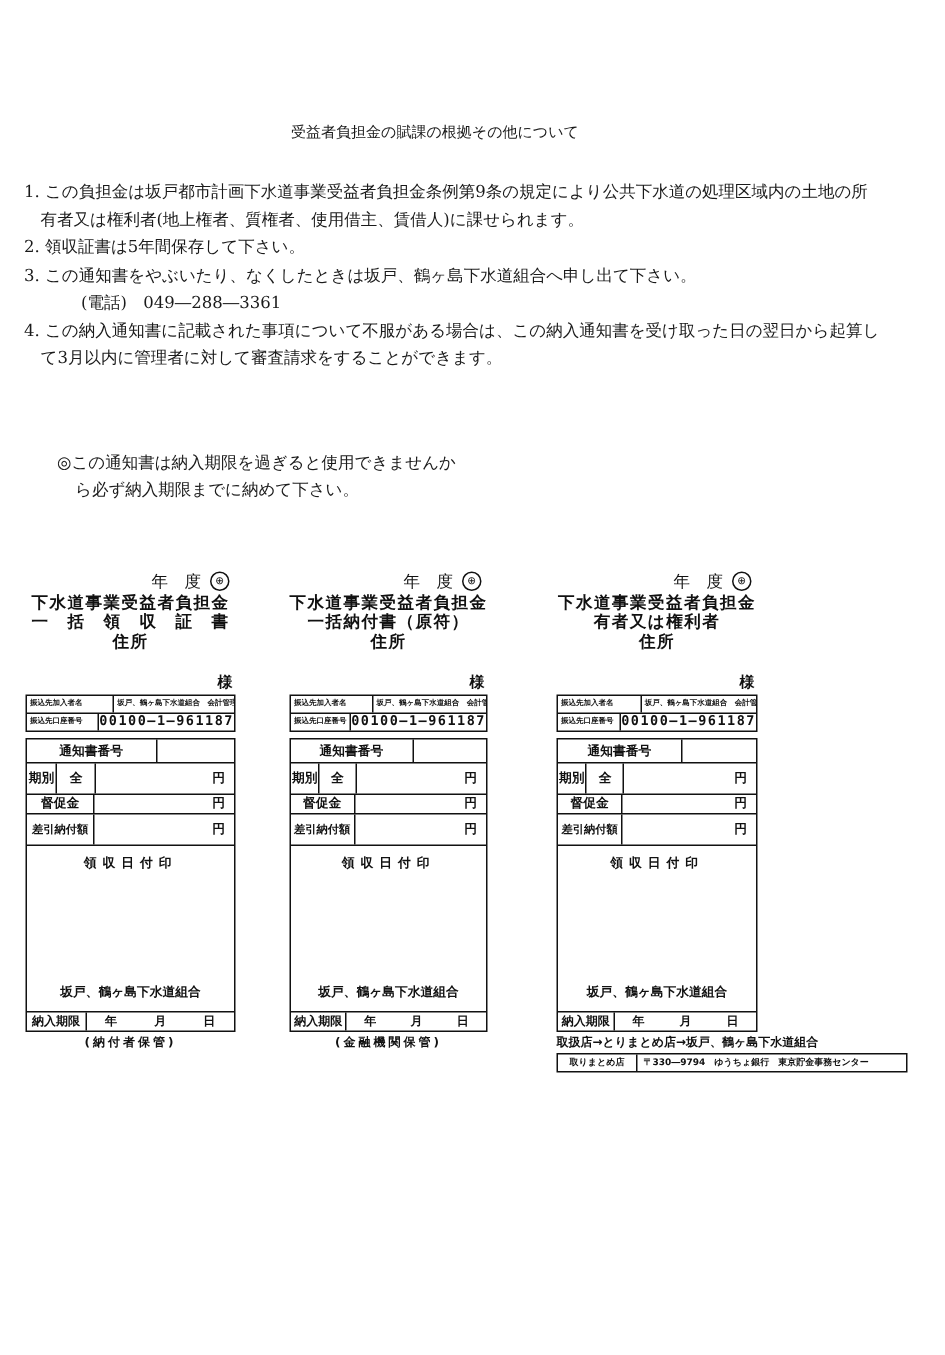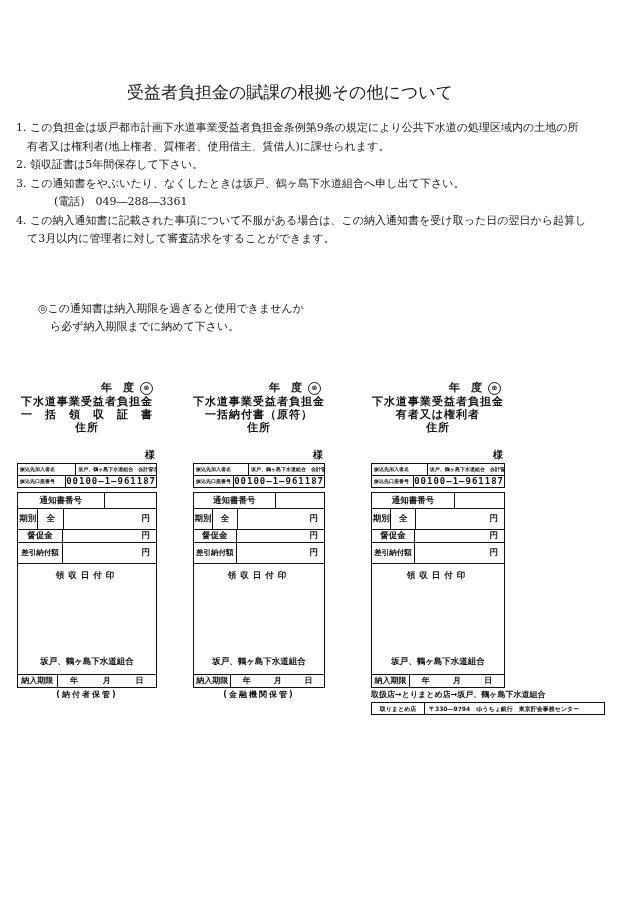--- a/index.html
+++ b/index.html
@@ -1,28 +1,28 @@
 <!DOCTYPE html>
 <html><head>
 <meta charset="utf-8">
 <style>
   html, body { margin:0; padding:0; background:#ffffff; }
   body { width:630px; height:903px; position:relative; overflow:hidden;
          font-family:"DejaVu Serif","Liberation Serif",serif; color:#1a1a1a; }
-  .title { position:absolute; top:81px; left:0; width:580px; text-align:center; font-size:17px; }
+  .title { position:absolute; top:81px; left:0; width:580px; text-align:center; font-size:10px; }
   .notes { position:absolute; top:119px; left:16px; width:605px; font-size:11px; line-height:18.5px; }
   .note { margin:0; }
   .indent { padding-left:11px; }
   .phone { padding-left:38px; }
   .warn { position:absolute; top:300px; left:38px; font-size:11px; line-height:18px; }
   .warn .l2 { padding-left:12px; }
 
   .form { position:absolute; font-family:"DejaVu Sans","Liberation Sans",sans-serif; color:#111; }
   .fhead { text-align:center; font-weight:bold; font-size:11px; line-height:13px; letter-spacing:1px; }
-  .fy { text-align:right; padding-right:4px; font-weight:bold; font-size:11px; }
+  .fy { text-align:right; padding-right:4px; font-weight:normal; font-size:11px; }
   .circ { display:inline-block; width:11px; height:11px; border:1.5px solid #111; border-radius:50%; font-size:7px; line-height:11px; text-align:center; vertical-align:middle; margin-left:6px; }
   .sama { text-align:right; font-size:10px; font-weight:bold; margin-top:14px; padding-right:2px; }
   .codebox { border:1.5px solid #111; margin-top:1px; }
   .crow { display:flex; border-bottom:1px solid #111; height:11px; font-size:5px; line-height:11px;justify-content:space-between; }
   .crow:last-child { border-bottom:none; }
   .crow .k { width:40%; border-right:1px solid #111; padding-left:2px; font-weight:bold; white-space:nowrap; overflow:hidden; }
   .crow .v { flex:1; padding-left:2px; white-space:nowrap; overflow:hidden; font-weight:bold; }
   .crow .vnum { flex:1; font-size:9px; letter-spacing:1px; font-family:"DejaVu Sans Mono","Liberation Mono",monospace; font-weight:bold; text-align:center; }
   .mainbox { border:1.5px solid #111; margin-top:4px; }
   .mrow { display:flex; border-bottom:1.5px solid #111; font-size:8.5px; font-weight:bold; }

